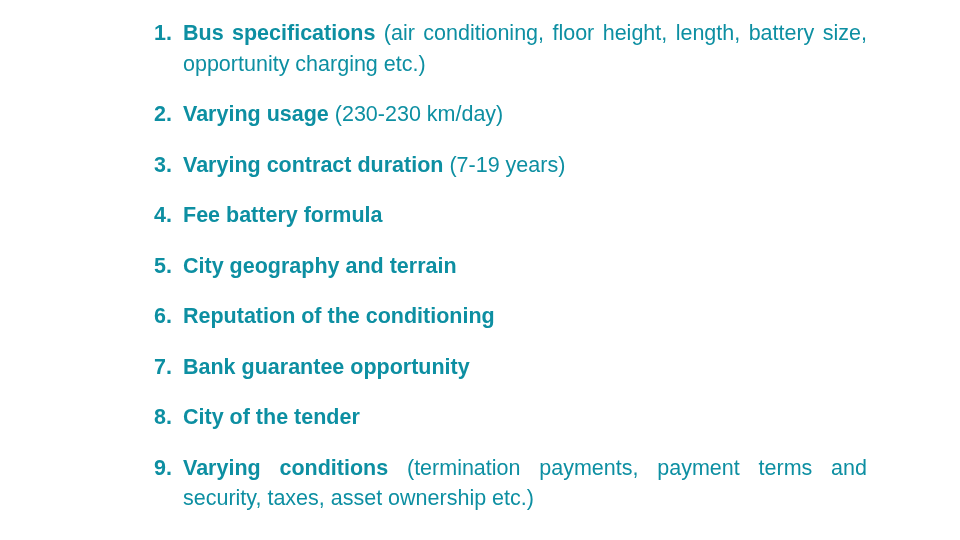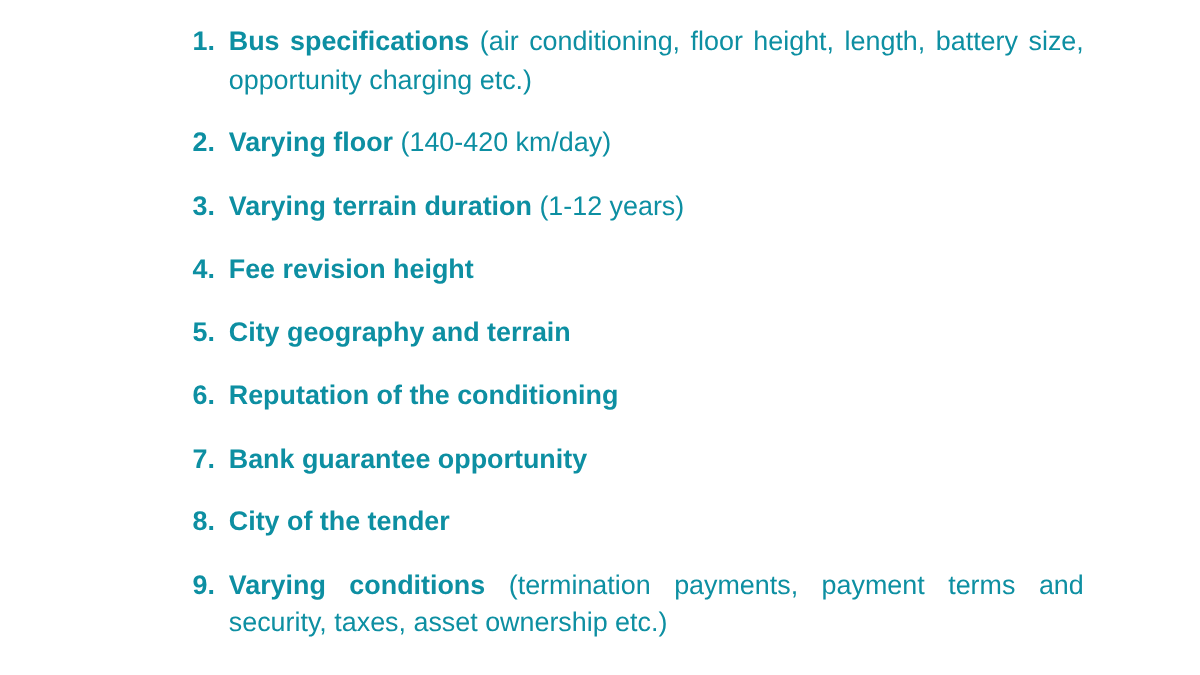--- a/index.html
+++ b/index.html
@@ -81,29 +81,29 @@
 <body style="background: rgb(255, 255, 255);">
 
 <div id="slide" style="background: rgb(255, 255, 255);">
   <ol class="list" id="numbered-list">
       <li class="item" style="color: rgb(13, 143, 162);">
         <span class="num" style="color: rgb(13, 143, 162);">1.</span>
         <span class="body"><span class="lead">Bus specifications</span><span class="rest"> (air conditioning, floor height, length, battery size, opportunity charging etc.)</span></span>
       </li>
       <li class="item single" style="color: rgb(13, 143, 162);">
         <span class="num" style="color: rgb(13, 143, 162);">2.</span>
-        <span class="body"><span class="lead">Varying floor</span><span class="rest"> (140-420 km/day)</span></span>
+        <span class="body"><span class="lead">Varying usage</span><span class="rest"> (230-230 km/day)</span></span>
       </li>
       <li class="item single" style="color: rgb(13, 143, 162);">
         <span class="num" style="color: rgb(13, 143, 162);">3.</span>
-        <span class="body"><span class="lead">Varying terrain duration</span><span class="rest"> (1-12 years)</span></span>
+        <span class="body"><span class="lead">Varying contract duration</span><span class="rest"> (7-19 years)</span></span>
       </li>
       <li class="item single" style="color: rgb(13, 143, 162);">
         <span class="num" style="color: rgb(13, 143, 162);">4.</span>
-        <span class="body"><span class="lead">Fee revision height</span><span class="rest"></span></span>
+        <span class="body"><span class="lead">Fee battery formula</span><span class="rest"></span></span>
       </li>
       <li class="item single" style="color: rgb(13, 143, 162);">
         <span class="num" style="color: rgb(13, 143, 162);">5.</span>
         <span class="body"><span class="lead">City geography and terrain</span><span class="rest"></span></span>
       </li>
       <li class="item single" style="color: rgb(13, 143, 162);">
         <span class="num" style="color: rgb(13, 143, 162);">6.</span>
         <span class="body"><span class="lead">Reputation of the conditioning</span><span class="rest"></span></span>
       </li>
       <li class="item single" style="color: rgb(13, 143, 162);">

